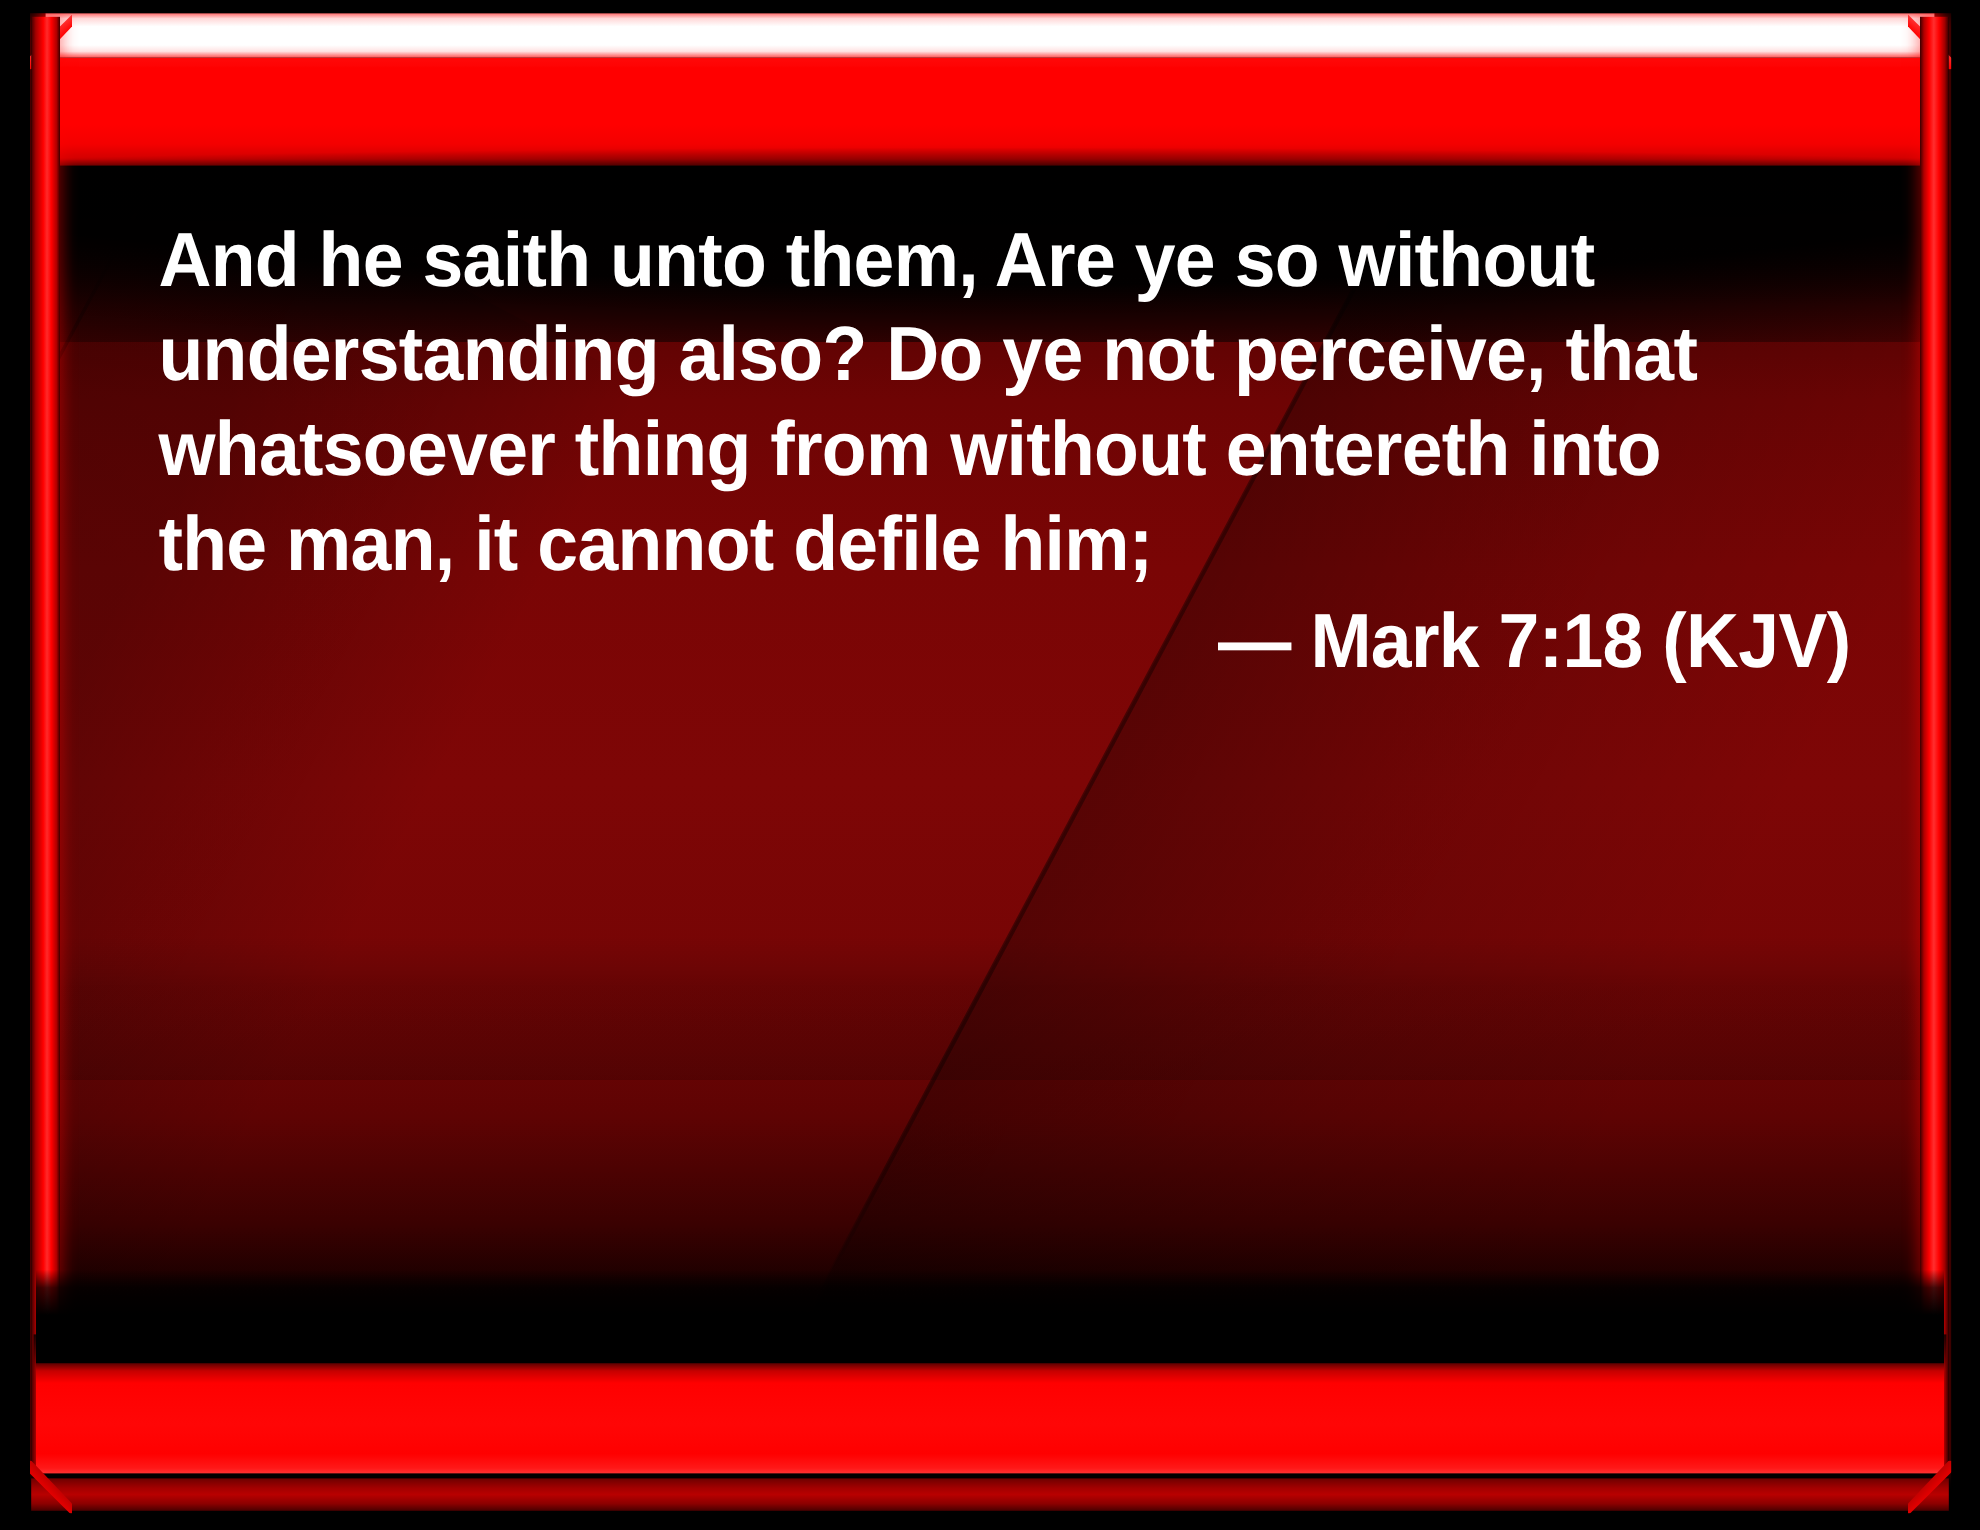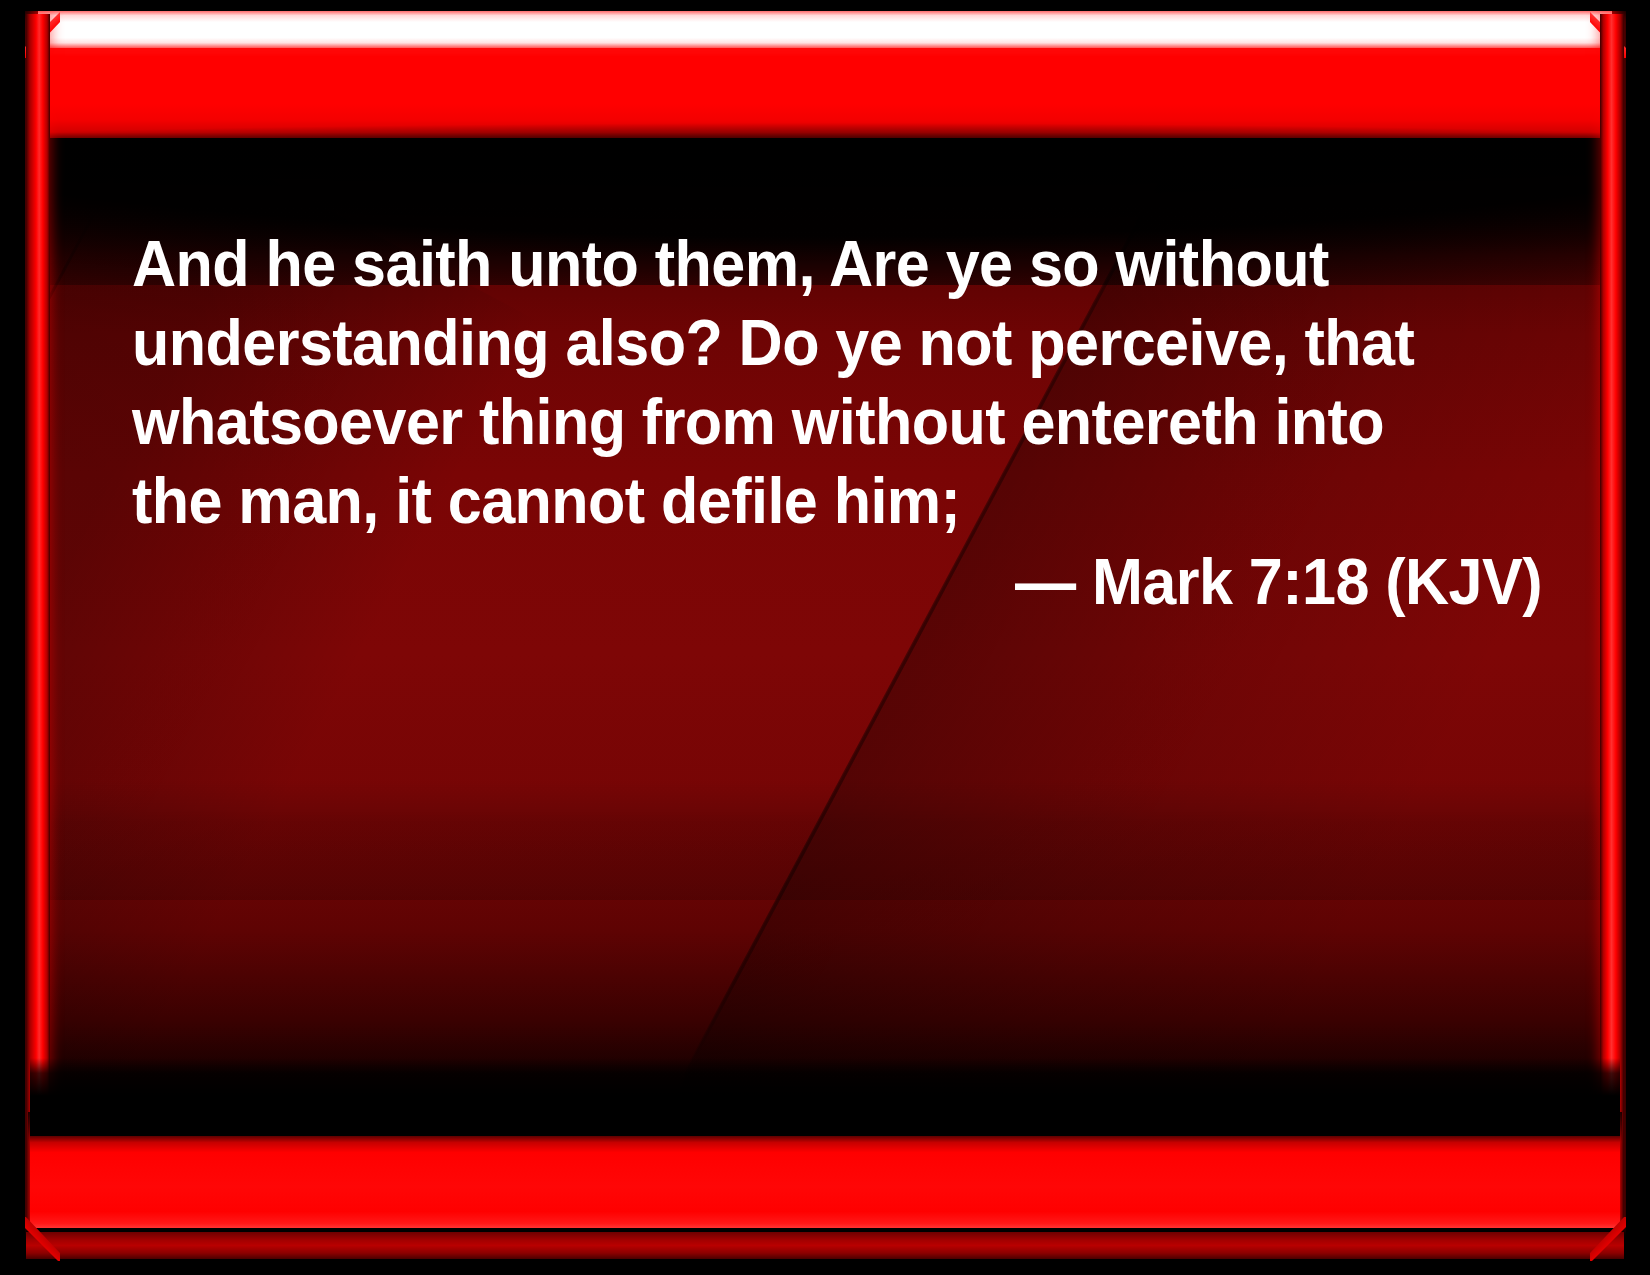--- a/index.html
+++ b/index.html
@@ -130,21 +130,20 @@
     pointer-events: none;
   }
 
   
   .verse-block {
     position: absolute;
     left: 84px;
     top: 42px;
     width: 1410px;
     z-index: 5;
-    margin-top: 48px;
   }
   .verse-line {
     font-family: "Liberation Sans Narrow", "Liberation Sans", "DejaVu Sans", sans-serif;
     font-weight: bold;
     font-size: 64px;
     line-height: 79px;
     letter-spacing: -0.6px;
     color: #ffffff;
     white-space: nowrap;
     transform: scaleX(0.955);

